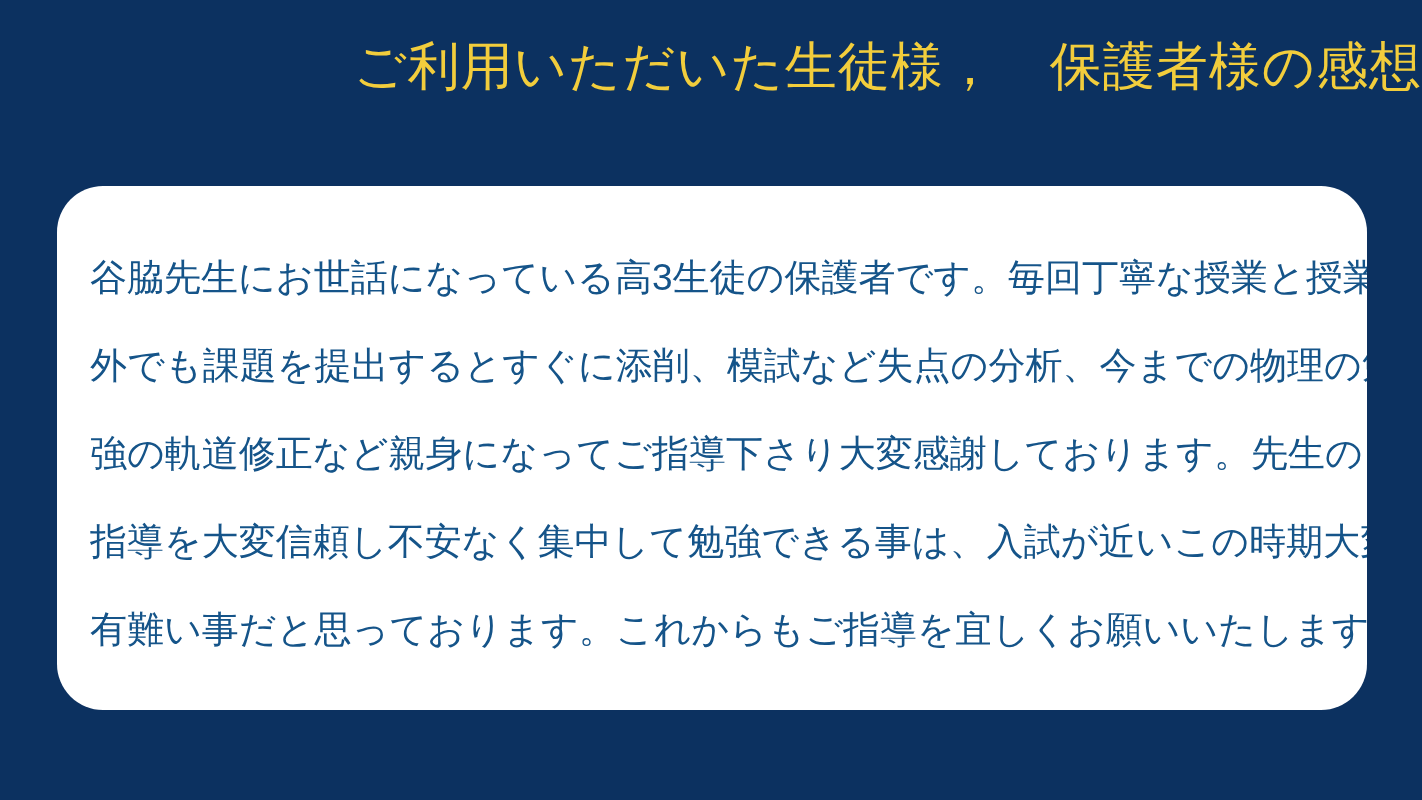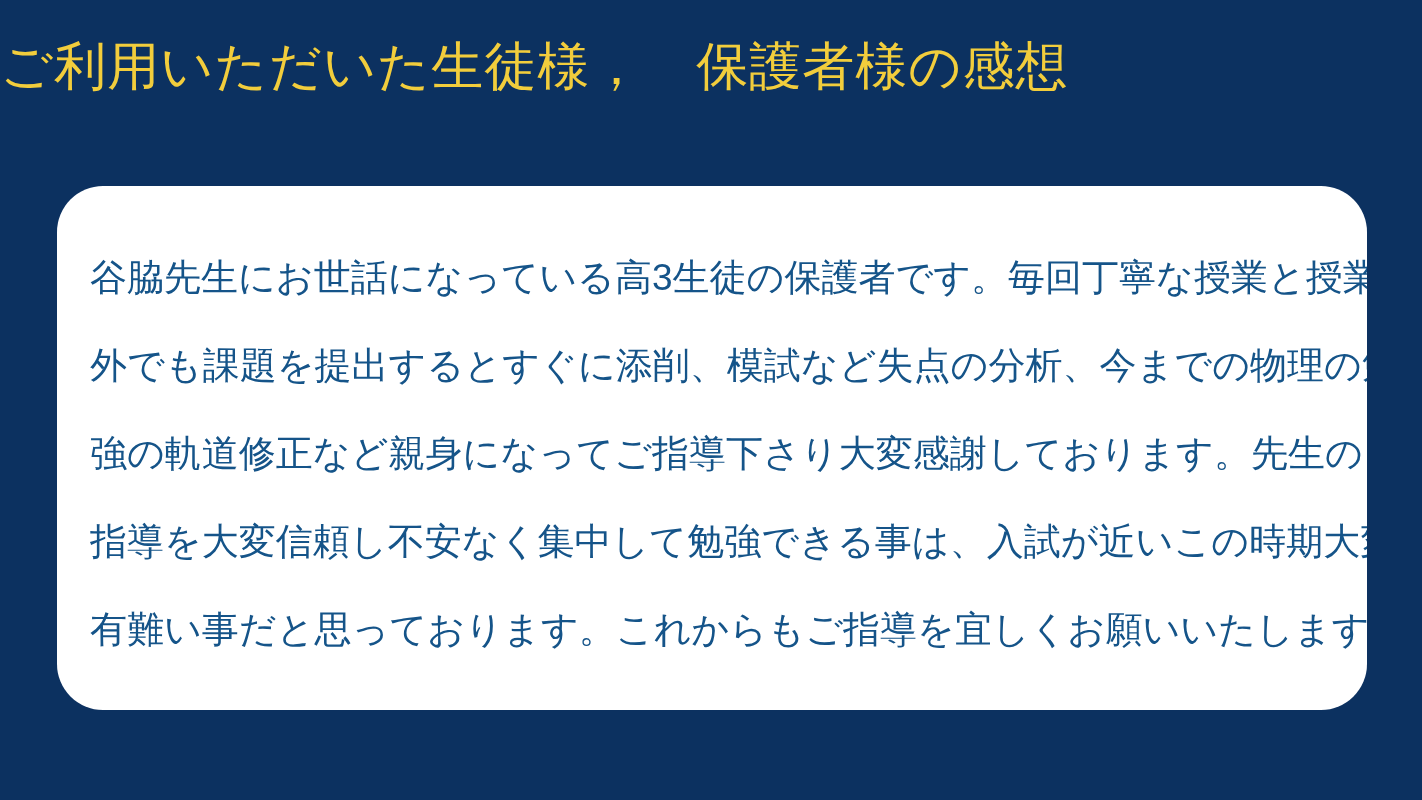--- a/index.html
+++ b/index.html
@@ -20,21 +20,21 @@
     height: 800px;
     background: #0c3160;
     box-sizing: border-box;
   }
 
   #slide-title {
     position: absolute;
     left: 0;
     top: 34px;
     width: 1422px;
-    text-align: left;
+    text-align: right;
     color: #f2cd3c;
     font-size: 52px;
     line-height: 64px;
     letter-spacing: 1px;
     font-weight: 400;
     white-space: pre;
     font-family: "Liberation Sans", "DejaVu Sans", sans-serif;
   }
 
   #testimonial-card {

